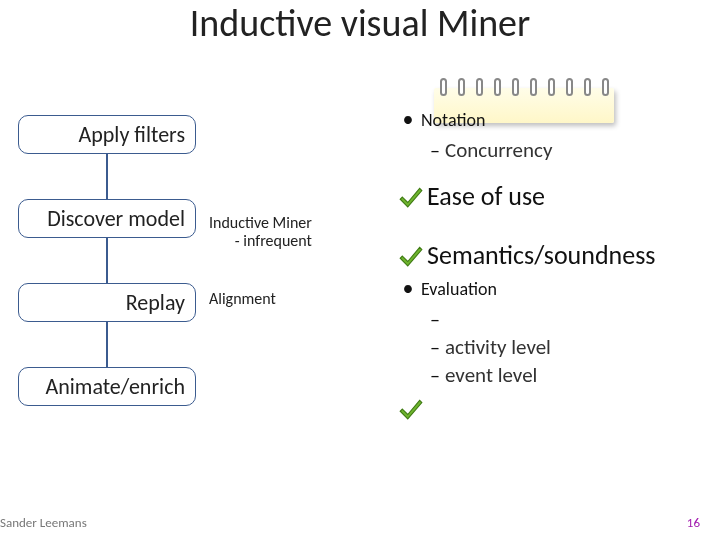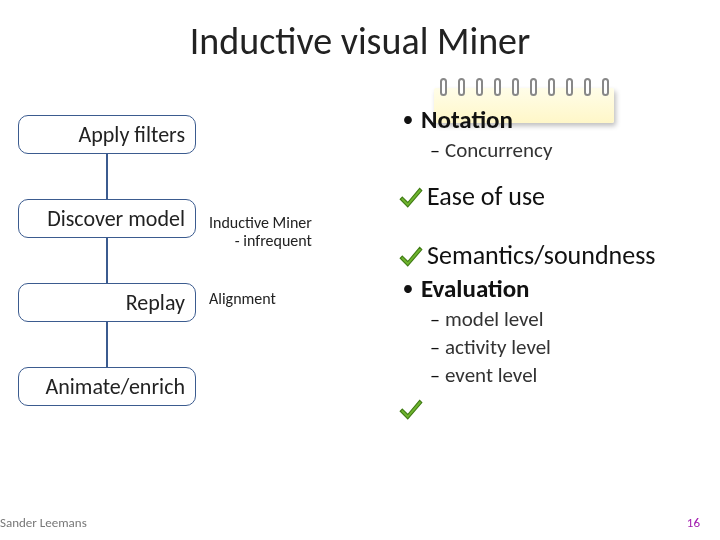--- a/index.html
+++ b/index.html
@@ -8,21 +8,20 @@
     font-family: Calibri, Arial, sans-serif;
     background: #fff;
     position: relative;
     overflow: hidden;
   }
   .title {
     text-align: center;
     font-size: 38px;
     font-weight: 400;
     color: #222;
-    padding-top: 18px;
   }
   .left-col {
     position: absolute;
     left: 18px; top: 115px;
     width: 370px;
   }
   .flow-box {
     width: 178px;
     border: 1.5px solid #3b5b8f;
     border-radius: 10px;
@@ -46,21 +45,21 @@
   }
   .right-col {
     position: absolute;
     left: 395px; top: 105px;
     width: 316px;
     font-size: 24px;
     color: #111;
   }
   .lvl1 { display: flex; align-items: flex-start; margin-bottom: 2px; }
   .lvl1 .bullet-dot { width: 26px; text-align: center; font-size: 22px; line-height: 30px; }
-  .lvl1 .txt { flex:1; font-size: 25px; line-height: 30px; font-weight: bold; }
+  .lvl1 .txt { flex:1; font-size: 18px; line-height: 30px; }
   .lvl2 { display: flex; align-items: flex-start; padding-left: 30px; margin-bottom: 2px; }
   .lvl2 .dash { width: 20px; text-align: center; font-size: 20px; line-height: 26px; }
   .lvl2 .txt { flex:1; font-size: 21px; color: #333; line-height: 26px; }
   .check-row { display: flex; align-items: center; margin-bottom: 1px; margin-top: 29px; }
   .check-row .chk { width: 32px; height: 28px; display:flex; align-items:center; justify-content:center; }
   .check-row .txt { font-size: 26px; line-height: 30px; }
   .notepad {
     position: absolute;
     left: 430px; top: 78px;
     width: 188px; height: 45px;
@@ -151,21 +150,20 @@
     </div>
     <div class="txt">Semantics/soundness</div>
   </div>
 
   <div class="lvl1" style="margin-top:4px;">
     <div class="bullet-dot">•</div>
     <div class="txt">Evaluation</div>
   </div>
   <div class="lvl2">
     <div class="dash">–</div>
-    <div class="txt">model level</div>
   </div>
   <div class="lvl2">
     <div class="dash">–</div>
     <div class="txt">activity level</div>
   </div>
   <div class="lvl2">
     <div class="dash">–</div>
     <div class="txt">event level</div>
   </div>
 

